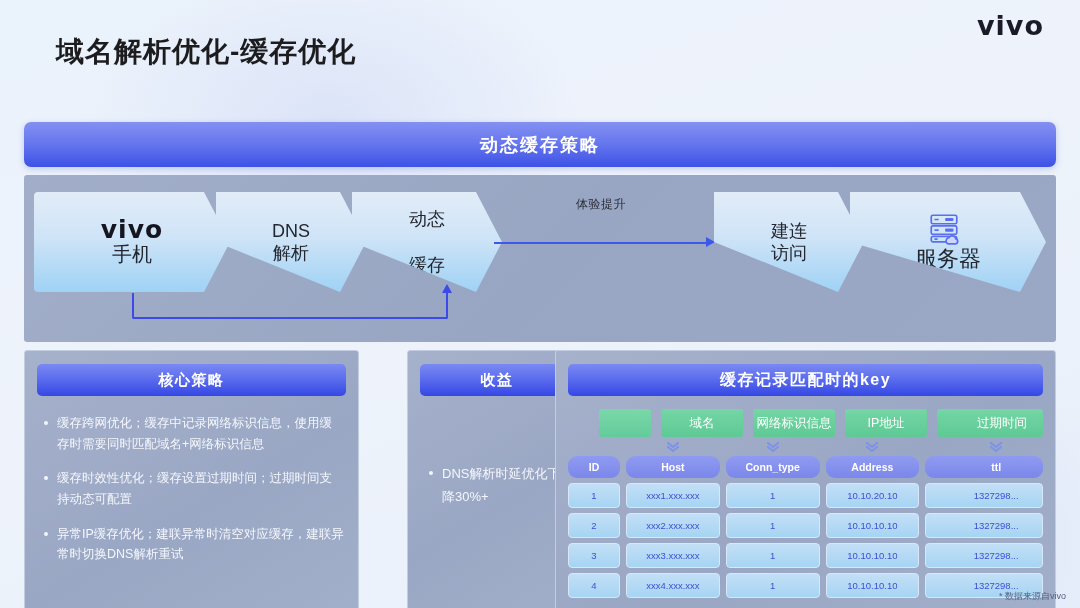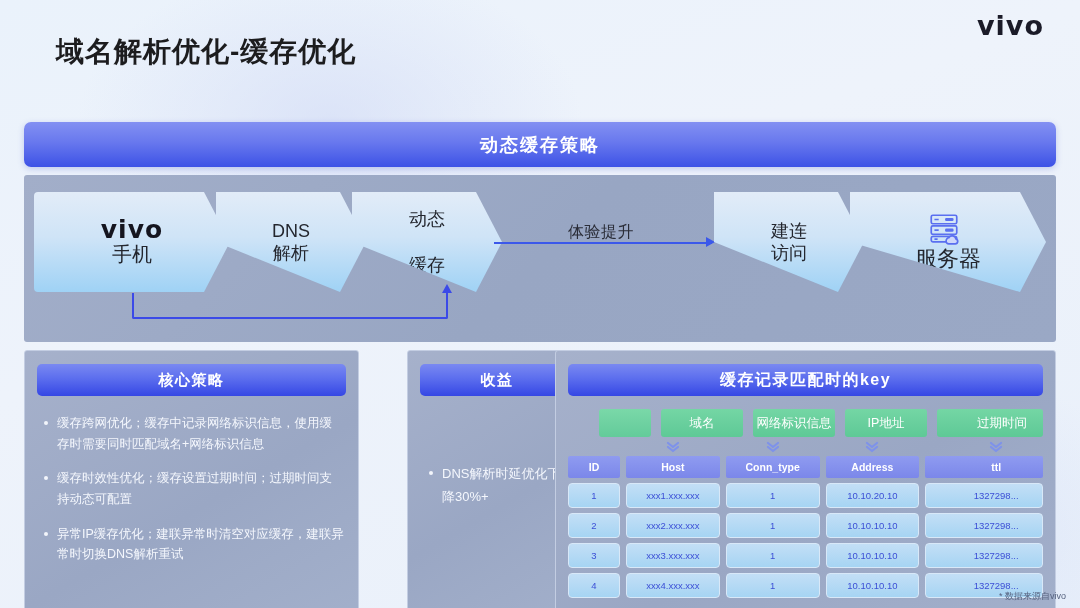--- a/index.html
+++ b/index.html
@@ -77,22 +77,22 @@
   .c2 { flex: 0 0 150px; text-align: right; }
   .c3 { flex: 0 0 150px; gap: 24px; }
   .gap-zone { flex: 1 1 auto; background: none; clip-path: none; margin-right: 0; }
   .c4 { flex: 0 0 150px; }
   .c5 { flex: 0 0 196px; margin-right: 0; }
 
   .arrow-zone {
     position: relative; display: flex; align-items: center; justify-content: center;
   }
   .arrow-label {
-    position: absolute; top: 30px; left: 50%; transform: translateX(-50%);
-    font-size: 16px; color: #2a2d38; white-space: nowrap; letter-spacing: .5px;
+    position: absolute; top: 4px; left: 50%; transform: translateX(-50%);
+    font-size: 12px; color: #2a2d38; white-space: nowrap; letter-spacing: .5px;
   }
   .arrow-line {
     position: absolute; left: 6px; right: 2px; top: 50%;
     height: 2px; background: #3b58ea;
   }
   .arrow-head {
     position: absolute; right: -1px; top: 50%; transform: translateY(-50%);
     width: 0; height: 0;
     border-left: 9px solid #3b58ea;
     border-top: 5px solid transparent;
@@ -161,21 +161,21 @@
   }
   .arrow-row {
     position: absolute; left: 12px; right: 12px; top: 89px;
     display: flex; gap: 6px;
   }
 
   
   .tbl { position: absolute; left: 12px; right: 12px; top: 105px; }
   .tr { display: flex; gap: 6px; margin-bottom: 5px; }
   .th {
-    height: 22px; border-radius: 2px;
+    height: 22px; border-radius: 9px;
     background: linear-gradient(180deg, #8f9bf0 0%, #7b87ea 100%);
     display: flex; align-items: center; justify-content: center;
     color: #ffffff; font-size: 10.5px; font-weight: 600;
   }
   .td {
     height: 25px; border-radius: 4px;
     background: linear-gradient(180deg, #c3dff6 0%, #a6d4f3 100%);
     border: 1px solid #d8e8f8;
     display: flex; align-items: center; justify-content: center;
     color: #3c4fd6; font-size: 9.5px;

